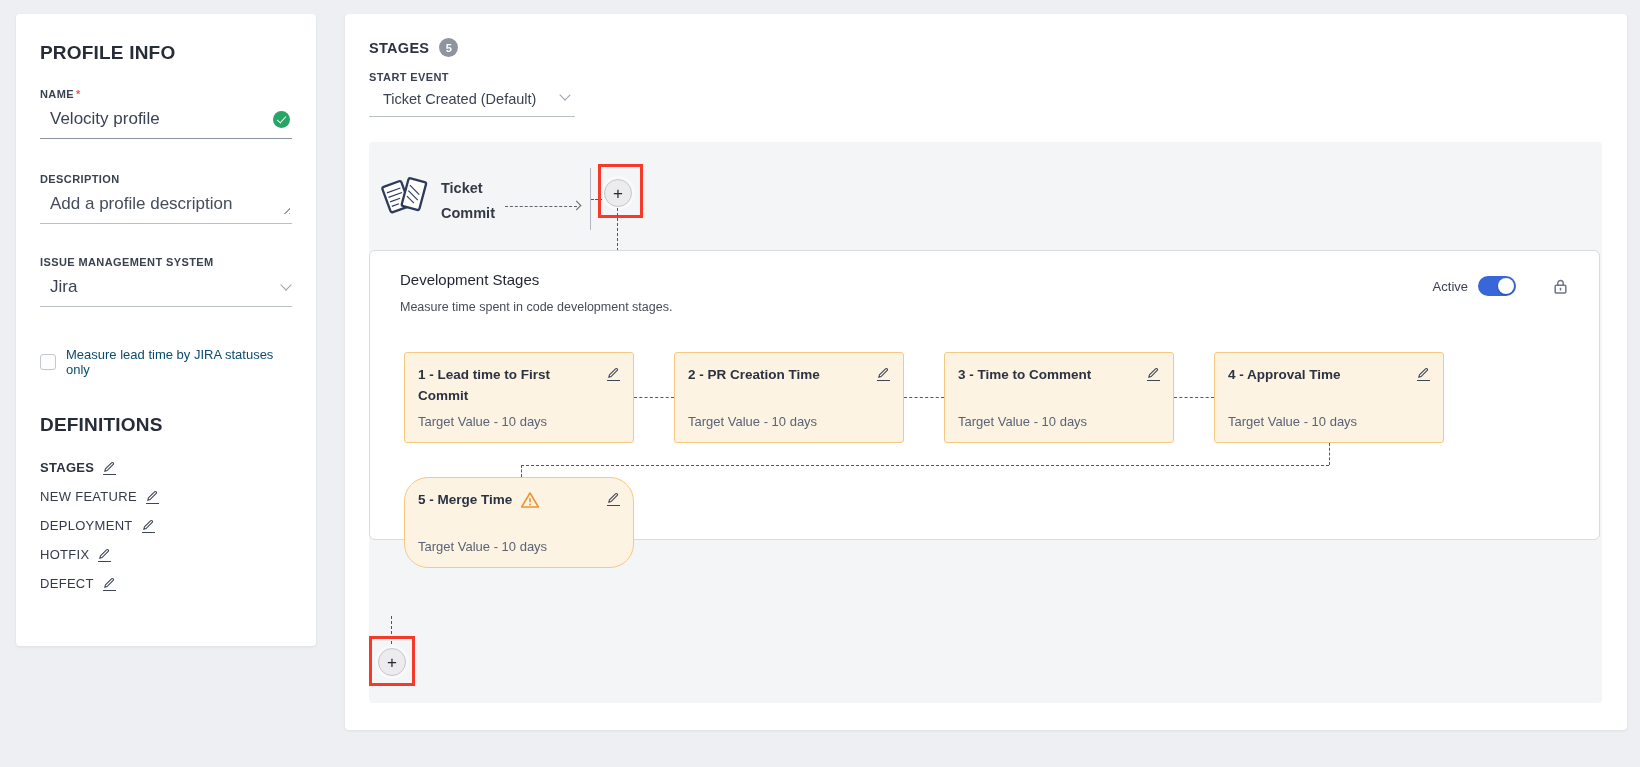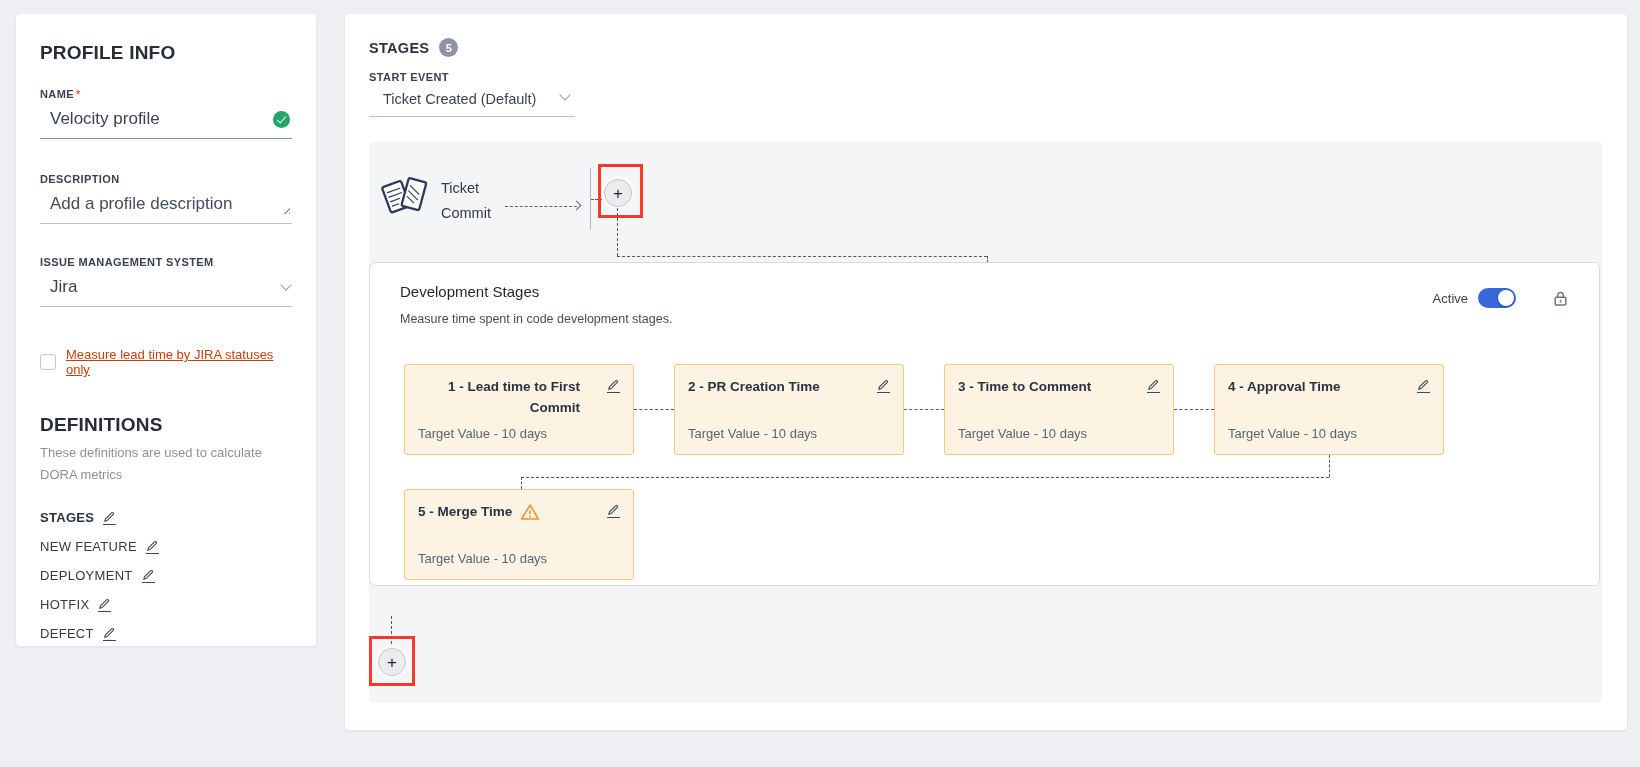--- a/index.html
+++ b/index.html
@@ -49,21 +49,21 @@
     width:8px; height:8px; flex:0 0 auto;
     border-right:1.4px solid #9aa1ab; border-bottom:1.4px solid #9aa1ab;
     transform:rotate(45deg); margin-bottom:4px;
   }
   .mt34 { margin-top:34px; } .mt32 { margin-top:32px; } .mt24 { margin-top:24px; }
   .checkbox-row { display:flex; align-items:center; gap:10px; margin-top:40px; }
   .checkbox {
     width:16px; height:16px; border:1px solid #c3c8d0; border-radius:3px;
     background:#fdfdfe; flex:0 0 auto;
   }
-  .checkbox-row label { font-size:13px; color:#c2410c;text-decoration:underline; }
+  .checkbox-row label { font-size:13px; color:#0c4a6e; }
   .defs-title { margin-top:37px; }
   .defs-sub { width:252px; line-height:22px; }
   .def-list { margin-top:24px; }
   .def-item { display:flex; align-items:center; gap:9px; margin-bottom:14px; font-size:13px; letter-spacing:.3px; color:#333a48; }
   .def-item.bold { font-weight:700; color:#2b3240; }
   .edit-icon { display:inline-block; border-bottom:1.2px solid #3e4554; padding-bottom:1px; line-height:0; cursor:pointer; }
   .edit-icon svg { display:block; }
   
   .main { left:345px; top:14px; width:1282px; height:716px; padding:24px; }
   .stages-heading { display:flex; align-items:center; gap:10px; }
@@ -75,21 +75,21 @@
   .start-event-label { margin-top:14px; }
   .select-line {
     width:206px; display:flex; align-items:flex-start; justify-content:space-between;
     margin-top:8px; padding:0 6px 9px 14px; border-bottom:1px solid #b9bfc7;
   }
   .select-text { font-size:14.5px; color:#3a4254; }
   
   .canvas { position:absolute; left:24px; top:128px; width:1233px; height:561px; background:#f4f5f7; border-radius:4px; }
   .abs { position:absolute; }
   .ticket-icon { left:12px; top:28px; }
-  .start-title { left:72px; top:34px; font-size:14.5px; font-weight:400; color:#333a46; line-height:25px; }
+  .start-title { left:72px; top:34px; font-size:14.5px; font-weight:700; color:#333a46; line-height:25px; }
   .dash-h { border-top:1px dashed #54585e; height:0; }
   .dash-v { border-left:1px dashed #54585e; width:0; }
   .arrow-line { left:136px; top:64px; width:72px; border-top:1.5px dashed #606469; }
   .arrow-head {
     position:absolute; right:-3px; top:-5px; width:7px; height:7px;
     border-top:1.5px solid #606469; border-right:1.5px solid #606469; transform:rotate(45deg);
   }
   .vline { left:221px; top:26px; height:62px; width:0; border-left:1px solid #b3b7bd; }
   .stub { left:222px; top:57px; width:15px; }
   .red-rect { border:3px solid #f5392b; background:transparent; pointer-events:none; }
@@ -102,42 +102,42 @@
     font-size:17px; font-weight:400; color:#24282f; cursor:pointer; line-height:1;
   }
   .plus-top { left:235px; top:37px; }
   .plus-bottom { left:9px; top:506px; }
   .path-v1 { left:248px; top:66px; height:48px; }
   .path-h1 { left:248px; top:114px; width:370px; }
   .path-v2 { left:618px; top:114px; height:11px; }
   .path-v3 { left:22px; top:474px; height:33px; }
   
   .dev-panel {
-    left:0; top:120px; width:1231px; height:324px;
+    left:0; top:108px; width:1231px; height:290px;
     background:#fff; border:1px solid #d8dbdf; border-radius:6px;
   }
   .dev-title { left:30px; top:20px; font-size:15px; font-weight:500; color:#1f242d; }
   .dev-sub { left:30px; top:49px; font-size:12.5px; color:#464c57; }
   .dev-right { right:30px; top:25px; display:flex; align-items:center; }
   .active-label { font-size:13px; color:#3a4150; margin-right:10px; }
   .toggle { width:38px; height:20px; border-radius:10px; background:#3767d8; position:relative; cursor:pointer; }
   .toggle .knob {
     position:absolute; right:2px; top:2px; width:16px; height:16px; border-radius:50%;
     background:#fff; box-shadow:0 1px 2px rgba(0,0,0,.3);
   }
   .lock { margin-left:36px; line-height:0; cursor:pointer; }
   .cards-row { left:34px; top:101px; display:flex; gap:40px; }
   .stage-card {
     width:230px; height:91px; background:#fdf3e3; border:1px solid #f5c981; border-radius:3px;
     padding:11px 13px 13px; display:flex; flex-direction:column; justify-content:space-between;
     cursor:pointer;
   }
-  .stage-card.single { left:34px; top:226px; }
+  .stage-card.single { left:34px; top:226px;border-radius:24px; }
   .stage-head { display:flex; align-items:flex-start; gap:8px; }
-  .stage-title { font-size:13.5px; font-weight:600; color:#2b3240; line-height:21px; max-width:162px;text-align:right; }
+  .stage-title { font-size:13.5px; font-weight:600; color:#2b3240; line-height:21px; max-width:162px; }
   .stage-head .edit-icon { margin-left:auto; margin-top:2px; }
   .warn-icon { line-height:0; margin-top:2px; }
   .stage-target { font-size:13px; color:#5a6375; }
   .conn-12 { left:264px; top:146px; width:40px; }
   .conn-23 { left:534px; top:146px; width:40px; }
   .conn-34 { left:804px; top:146px; width:40px; }
   .conn-4v { left:959px; top:192px; height:22px; }
   .conn-45h { left:151px; top:214px; width:808px; }
   .conn-5v { left:151px; top:214px; height:12px; }
 </style>
@@ -166,21 +166,20 @@
     <span class="input-text">Jira</span>
     <span class="chev-down"></span>
   </div>
 
   <div class="checkbox-row">
     <span class="checkbox"></span>
     <label>Measure lead time by JIRA statuses only</label>
   </div>
 
   <div class="section-title defs-title">DEFINITIONS</div>
-  <div class="muted defs-sub">These definitions are used to calculate DORA metrics</div>
 
   <div class="def-list">
     <div class="def-item bold">
       <span>STAGES</span>
       <span class="edit-icon">
           <svg width="13" height="13" viewBox="0 0 14 14">
             <path d="M2.6 9.6 L9.2 3 a1.25 1.25 0 0 1 1.8 1.8 L4.4 11.4 L2 12 Z" fill="none" stroke="#3e4554" stroke-width="1.2"></path>
           </svg>
         </span>
     </div>

